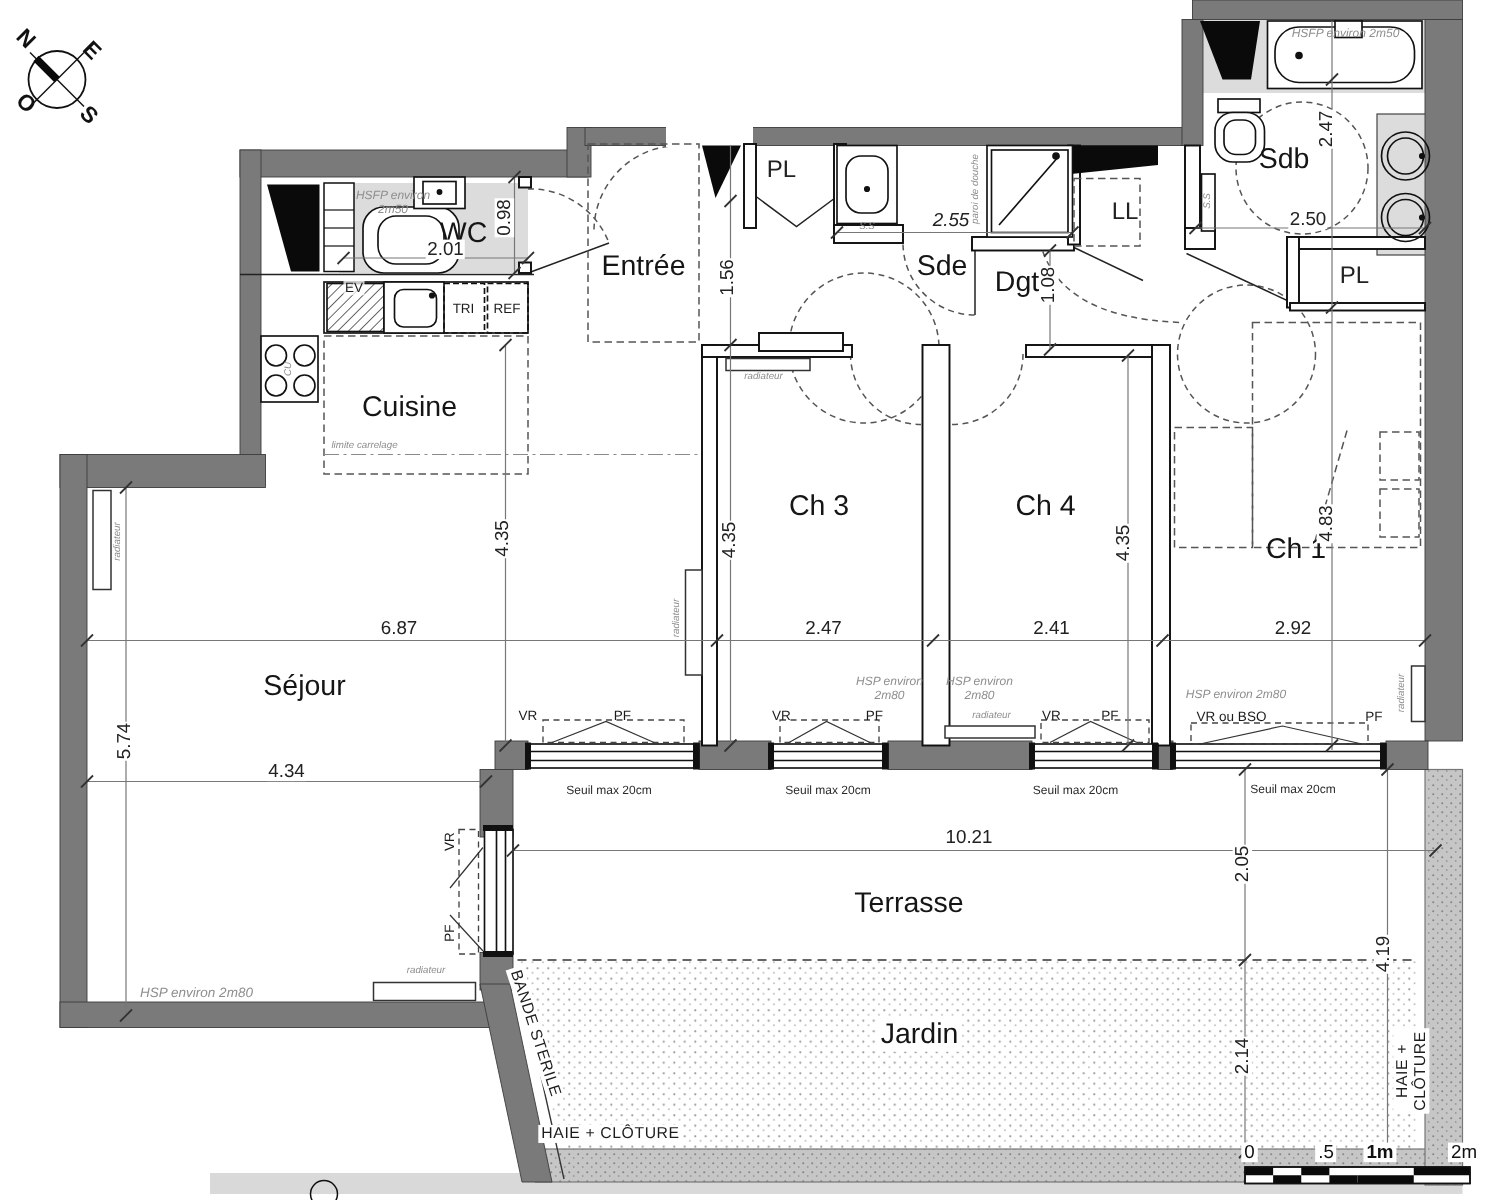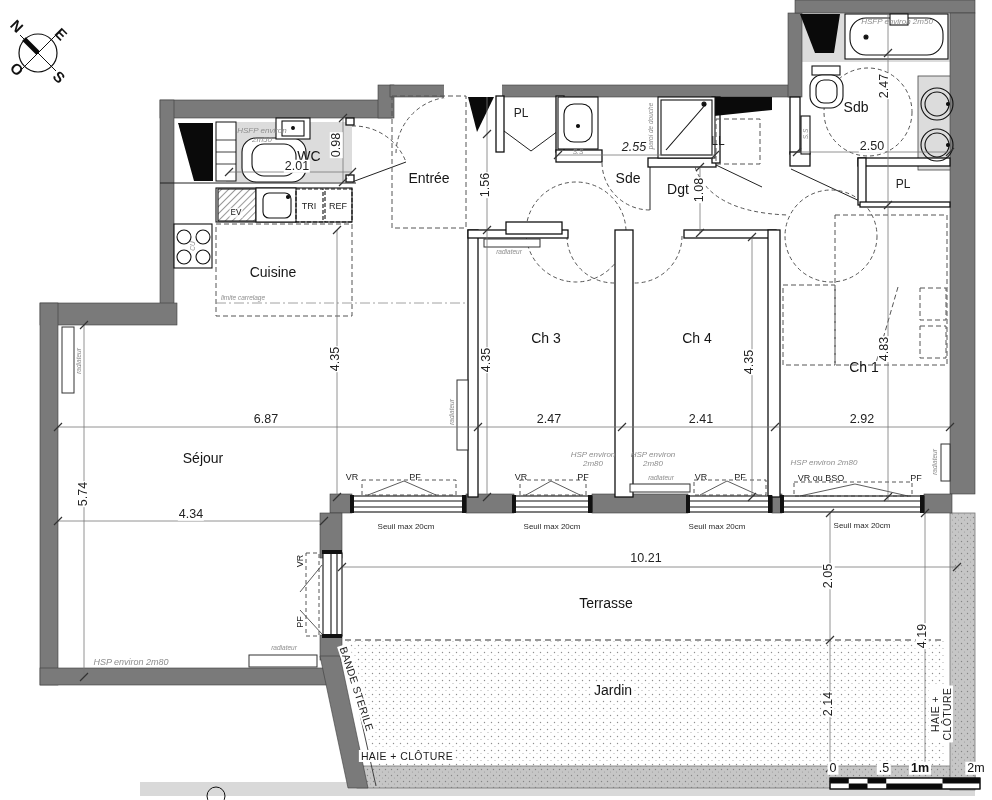--- a/index.html
+++ b/index.html
@@ -2,22 +2,22 @@
 <html><head>
 <meta charset="utf-8">
 <style>
   html,body{margin:0;padding:0;background:#fff;}
   #plan{position:relative;width:992px;height:800px;background:#ffffff;overflow:hidden;
         font-family:"Liberation Sans",sans-serif;}
   #drawing{position:absolute;left:0;top:0;}
   #labels{position:absolute;left:0;top:0;width:992px;height:800px;}
   .lbl{position:absolute;transform-origin:50% 50%;line-height:1.15;text-align:center;
        white-space:pre-line;color:#1c1c1c;}
-  .room{font-size:14px;color:#151515;}
-  .room-sm{font-size:12px;color:#222;}
+  .room{font-size:19px;color:#151515;}
+  .room-sm{font-size:16px;color:#222;}
   .dim{font-size:12.5px;color:#222;background:#fff;padding:0 1px;line-height:1;}
   .ann{font-size:8px;font-style:italic;color:#8e8e8e;}
   .ann9{font-size:9px;font-style:italic;color:#8e8e8e;}
   .tiny{font-size:6.5px;font-style:italic;color:#8e8e8e;line-height:1;}
   .eq{font-size:9px;color:#1c1c1c;background:rgba(255,255,255,.75);padding:0 1px;}
   .win{font-size:9px;color:#1c1c1c;}
   .seuil{font-size:8px;color:#2a2a2a;}
   .caps{font-size:10.5px;color:#1c1c1c;letter-spacing:.4px;background:#fff;padding:0 2px;}
   .scale{font-size:12.5px;color:#111;background:#fff;padding:0 2px;line-height:1;}
   .compass{font-size:15px;font-weight:700;color:#111;}
@@ -332,21 +332,21 @@
       <div class="lbl room" style="left: 273px; top: 272px; transform: translate(-50%, -50%);">Cuisine</div>
       <div class="lbl room" style="left: 203px; top: 458px; transform: translate(-50%, -50%);">Séjour</div>
       <div class="lbl room" style="left: 546px; top: 338px; transform: translate(-50%, -50%);">Ch 3</div>
       <div class="lbl room" style="left: 697px; top: 338px; transform: translate(-50%, -50%);">Ch 4</div>
       <div class="lbl room" style="left: 864px; top: 339px; transform: translate(-50%, -50%); margin-top: 28px;">Ch 1</div>
       <div class="lbl room" style="left: 628px; top: 133px; transform: translate(-50%, -50%); margin-top: 45px;">Sde</div>
       <div class="lbl room" style="left: 856px; top: 107px; transform: translate(-50%, -50%);">Sdb</div>
       <div class="lbl room" style="left: 678px; top: 189px; transform: translate(-50%, -50%);">Dgt</div>
       <div class="lbl room-sm" style="left: 521px; top: 114px; transform: translate(-50%, -50%);">PL</div>
       <div class="lbl room-sm" style="left: 903px; top: 185px; transform: translate(-50%, -50%);">PL</div>
-      <div class="lbl room-sm" style="left: 718px; top: 142px; transform: translate(-50%, -50%); text-align: right;">LL</div>
+      <div class="lbl room-sm" style="left: 750px; top: 142px; transform: translate(-50%, -50%); text-align: right;">LL</div>
       <div class="lbl room" style="left: 606px; top: 603px; transform: translate(-50%, -50%);">Terrasse</div>
       <div class="lbl room chip" style="left: 613px; top: 690px; transform: translate(-50%, -50%);">Jardin</div>
       <div class="lbl dim" style="left: 297px; top: 166px; transform: translate(-50%, -50%);">2.01</div>
       <div class="lbl dim" style="left: 336px; top: 145px; transform: translate(-50%, -50%) rotate(-90deg);">0.98</div>
       <div class="lbl dim" style="left: 485px; top: 185px; transform: translate(-50%, -50%) rotate(-90deg);">1.56</div>
       <div class="lbl dim" style="left: 634px; top: 147px; transform: translate(-50%, -50%); font-style: italic;">2.55</div>
       <div class="lbl dim" style="left: 699px; top: 190px; transform: translate(-50%, -50%) rotate(-90deg);">1.08</div>
       <div class="lbl dim" style="left: 884px; top: 86px; transform: translate(-50%, -50%) rotate(-90deg);">2.47</div>
       <div class="lbl dim" style="left: 872px; top: 146px; transform: translate(-50%, -50%);">2.50</div>
       <div class="lbl dim" style="left: 335px; top: 359px; transform: translate(-50%, -50%) rotate(-90deg);">4.35</div>
@@ -376,21 +376,21 @@
       <div class="lbl tiny" style="left: 651px; top: 126px; transform: translate(-50%, -50%) rotate(-90deg);">paroi de douche</div>
       <div class="lbl tiny" style="left: 578px; top: 152px; transform: translate(-50%, -50%);">S.S</div>
       <div class="lbl tiny" style="left: 806px; top: 134px; transform: translate(-50%, -50%) rotate(-90deg);">S.S</div>
       <div class="lbl tiny" style="left: 79px; top: 361px; transform: translate(-50%, -50%) rotate(-90deg);">radiateur</div>
       <div class="lbl tiny" style="left: 284px; top: 648px; transform: translate(-50%, -50%);">radiateur</div>
       <div class="lbl tiny" style="left: 452px; top: 412px; transform: translate(-50%, -50%) rotate(-90deg);">radiateur</div>
       <div class="lbl tiny" style="left: 509px; top: 252px; transform: translate(-50%, -50%);">radiateur</div>
       <div class="lbl tiny" style="left: 661px; top: 478px; transform: translate(-50%, -50%);">radiateur</div>
       <div class="lbl tiny" style="left: 935px; top: 462px; transform: translate(-50%, -50%) rotate(-90deg);">radiateur</div>
       <div class="lbl tiny" style="left: 193px; top: 246px; transform: translate(-50%, -50%) rotate(-90deg);">CU</div>
-      <div class="lbl eq" style="left: 236px; top: 213px; transform: translate(-50%, -50%); font-family: Liberation Mono, monospace;">EV</div>
+      <div class="lbl eq" style="left: 236px; top: 192px; transform: translate(-50%, -50%);">EV</div>
       <div class="lbl eq" style="left: 309px; top: 206px; transform: translate(-50%, -50%);">TRI</div>
       <div class="lbl eq" style="left: 338px; top: 206px; transform: translate(-50%, -50%);">REF</div>
       <div class="lbl win" style="left: 300px; top: 561px; transform: translate(-50%, -50%) rotate(-90deg);">VR</div>
       <div class="lbl win" style="left: 300px; top: 622px; transform: translate(-50%, -50%) rotate(-90deg);">PF</div>
       <div class="lbl win" style="left: 352px; top: 477px; transform: translate(-50%, -50%);">VR</div>
       <div class="lbl win" style="left: 415px; top: 477px; transform: translate(-50%, -50%);">PF</div>
       <div class="lbl win" style="left: 521px; top: 477px; transform: translate(-50%, -50%);">VR</div>
       <div class="lbl win" style="left: 583px; top: 477px; transform: translate(-50%, -50%);">PF</div>
       <div class="lbl win" style="left: 701px; top: 477px; transform: translate(-50%, -50%);">VR</div>
       <div class="lbl win" style="left: 740px; top: 477px; transform: translate(-50%, -50%);">PF</div>

